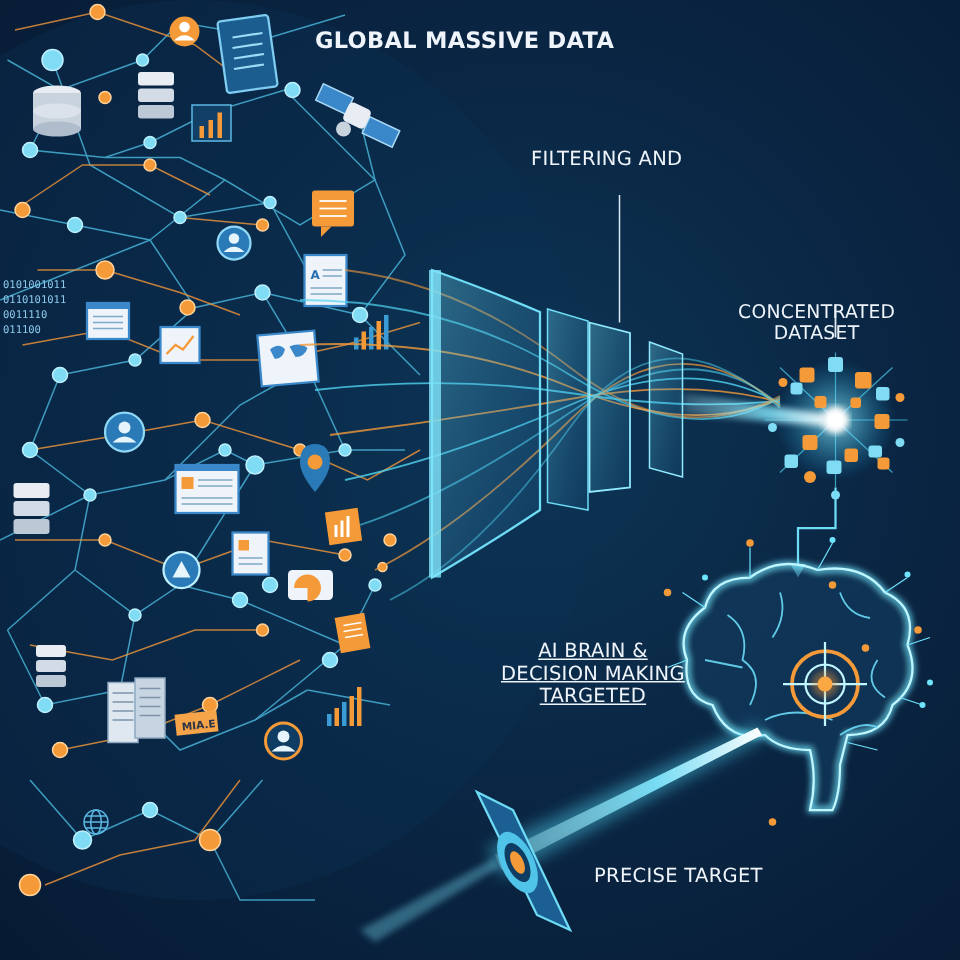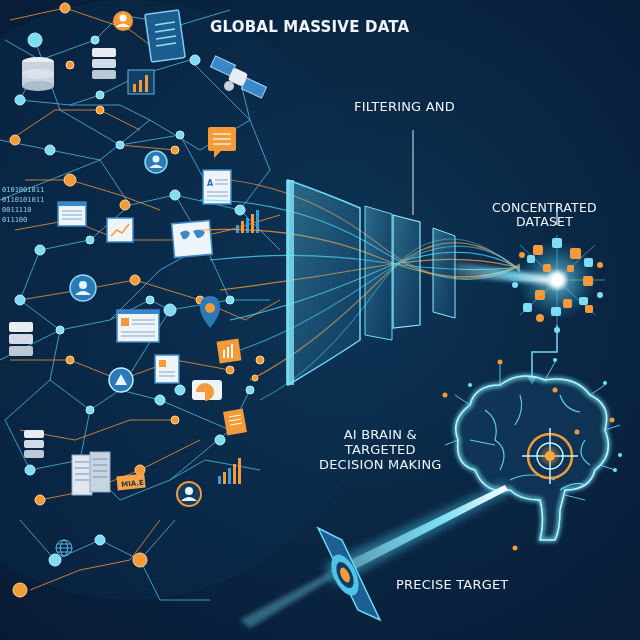--- a/index.html
+++ b/index.html
@@ -11,21 +11,21 @@
   .stage { position:absolute; left:0; top:0; width:640px; height:640px; }
   svg.art { position:absolute; left:0; top:0; }
   .label {
     position:absolute; color:#eef4fa; text-transform:uppercase;
     font-family: "DejaVu Sans", sans-serif; letter-spacing:0.2px;
     line-height:1.15; text-align:center; white-space:nowrap;
   }
   .lbl-title { left:210px; top:19px; font-size:15px; font-weight:bold; }
   .lbl-filter { left:354px; top:100px; font-size:13px; font-weight:normal; }
   .lbl-concentrated { left:492px; top:162px; font-size:12.5px;margin-top:39px; }
-  .lbl-brain { left:319px; top:428px; font-size:13px; }
+  .lbl-brain { left:334px; top:428px; font-size:13px;text-decoration:underline; }
   .lbl-target { left:396px; top:578px; font-size:13px; text-align:center; }
 </style>
 </head>
 <body>
 
 <div class="stage">
 
 <svg class="art" width="640" height="640" viewBox="0 0 640 640">
   <defs>
     <radialGradient id="glow" cx="50%" cy="50%" r="50%">
@@ -477,21 +477,21 @@
   <div>FILTERING AND</div>
 </div>
 
 <div class="label lbl-concentrated">
   <div>CONCENTRATED</div>
   <div>DATASET</div>
 </div>
 
 <div class="label lbl-brain">
   <div>AI BRAIN &amp;</div>
+  <div>DECISION MAKING</div>
   <div>TARGETED</div>
-  <div>DECISION MAKING</div>
 </div>
 
 <div class="label lbl-target">
   <div>PRECISE TARGET</div>
 </div>
 
 </div>
 
 </body></html>

